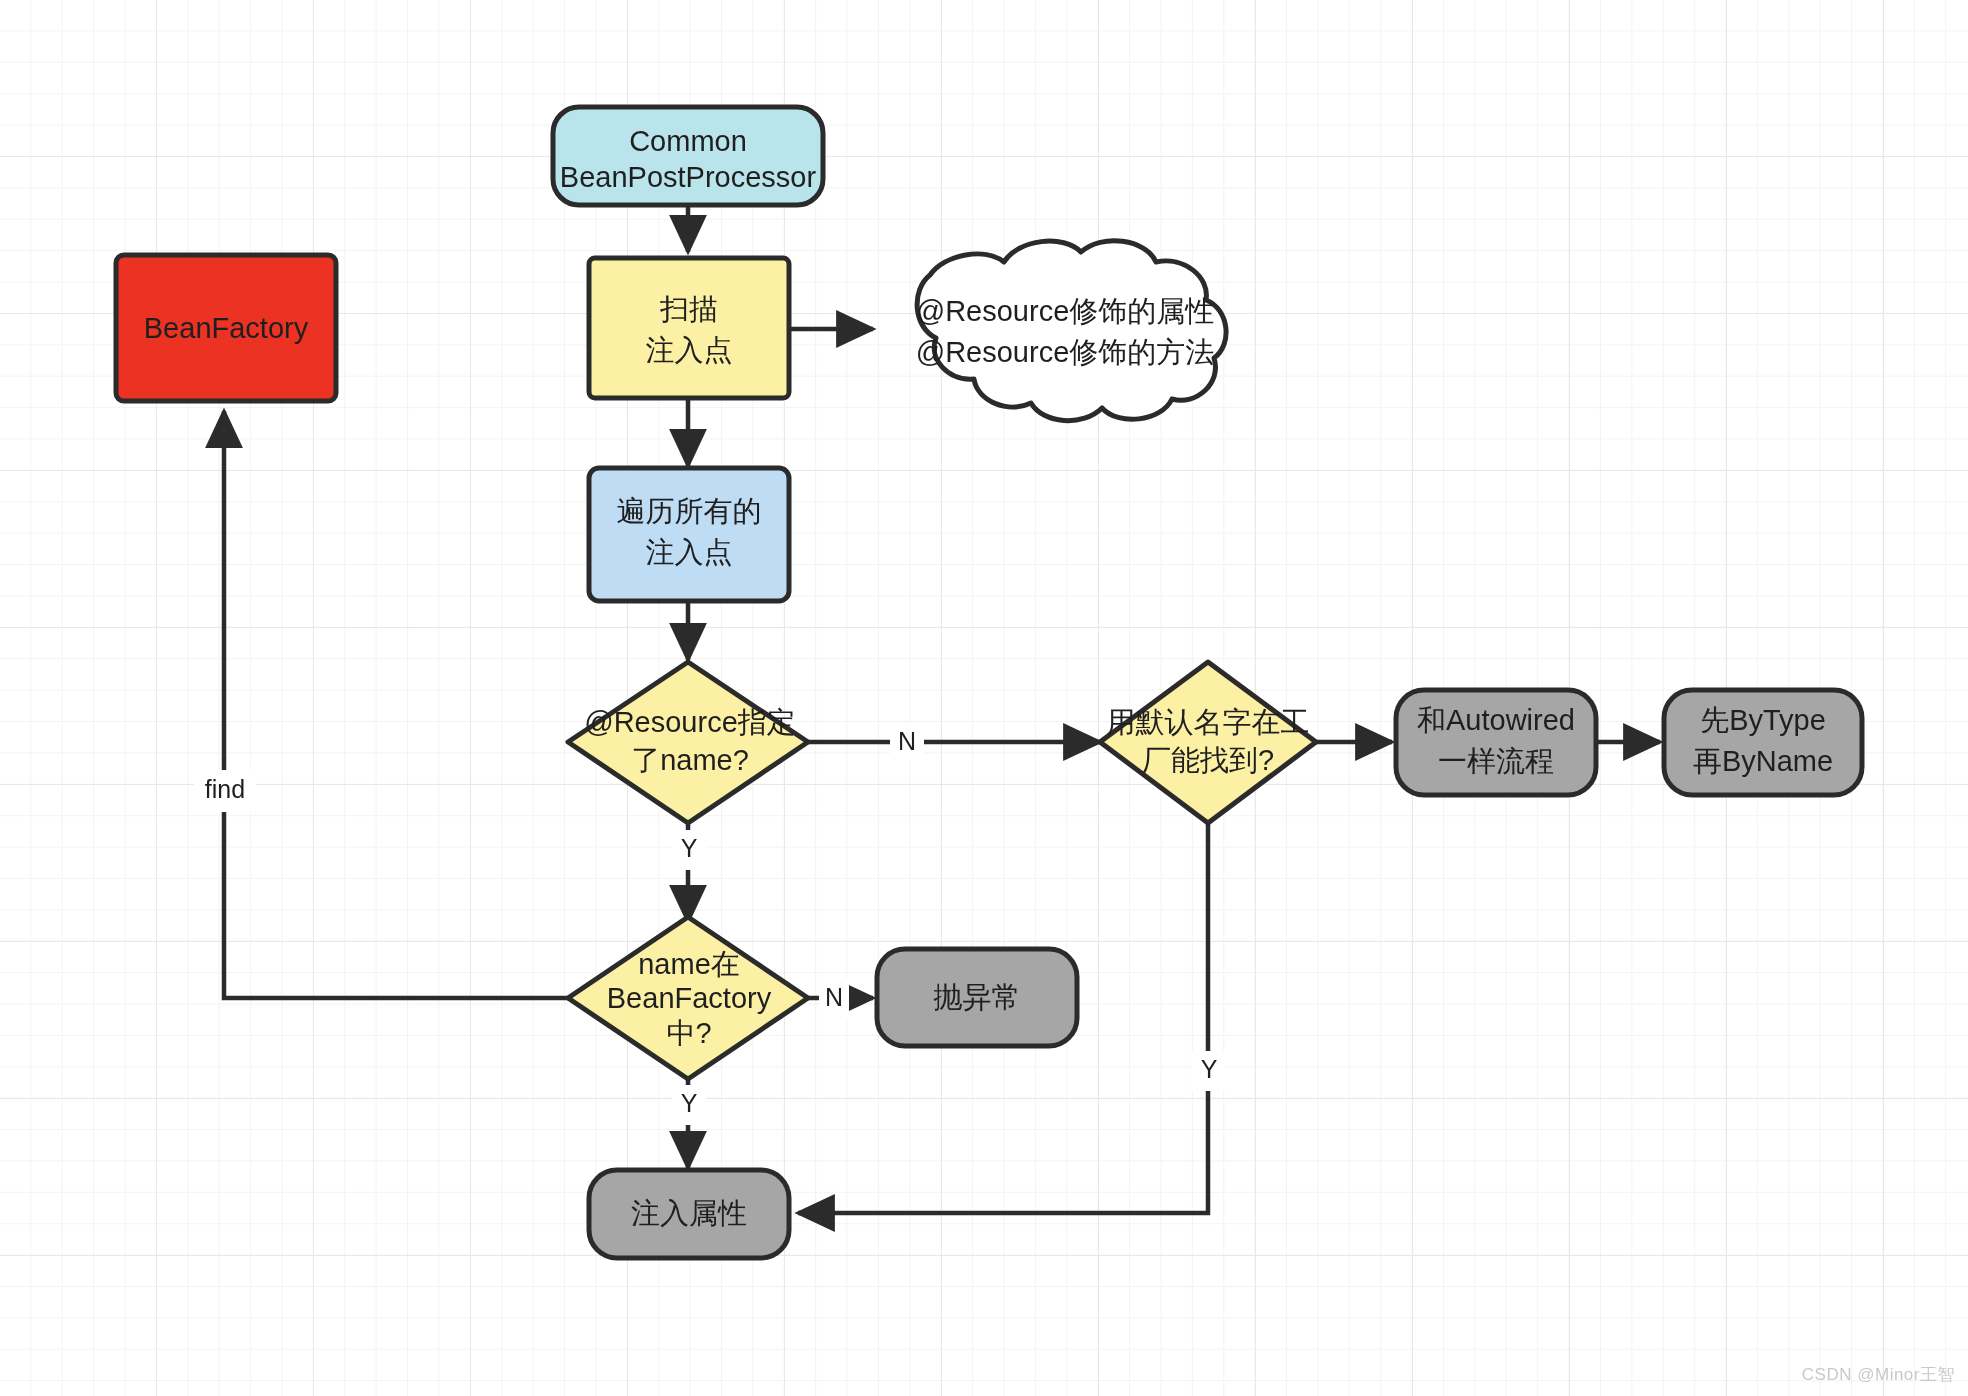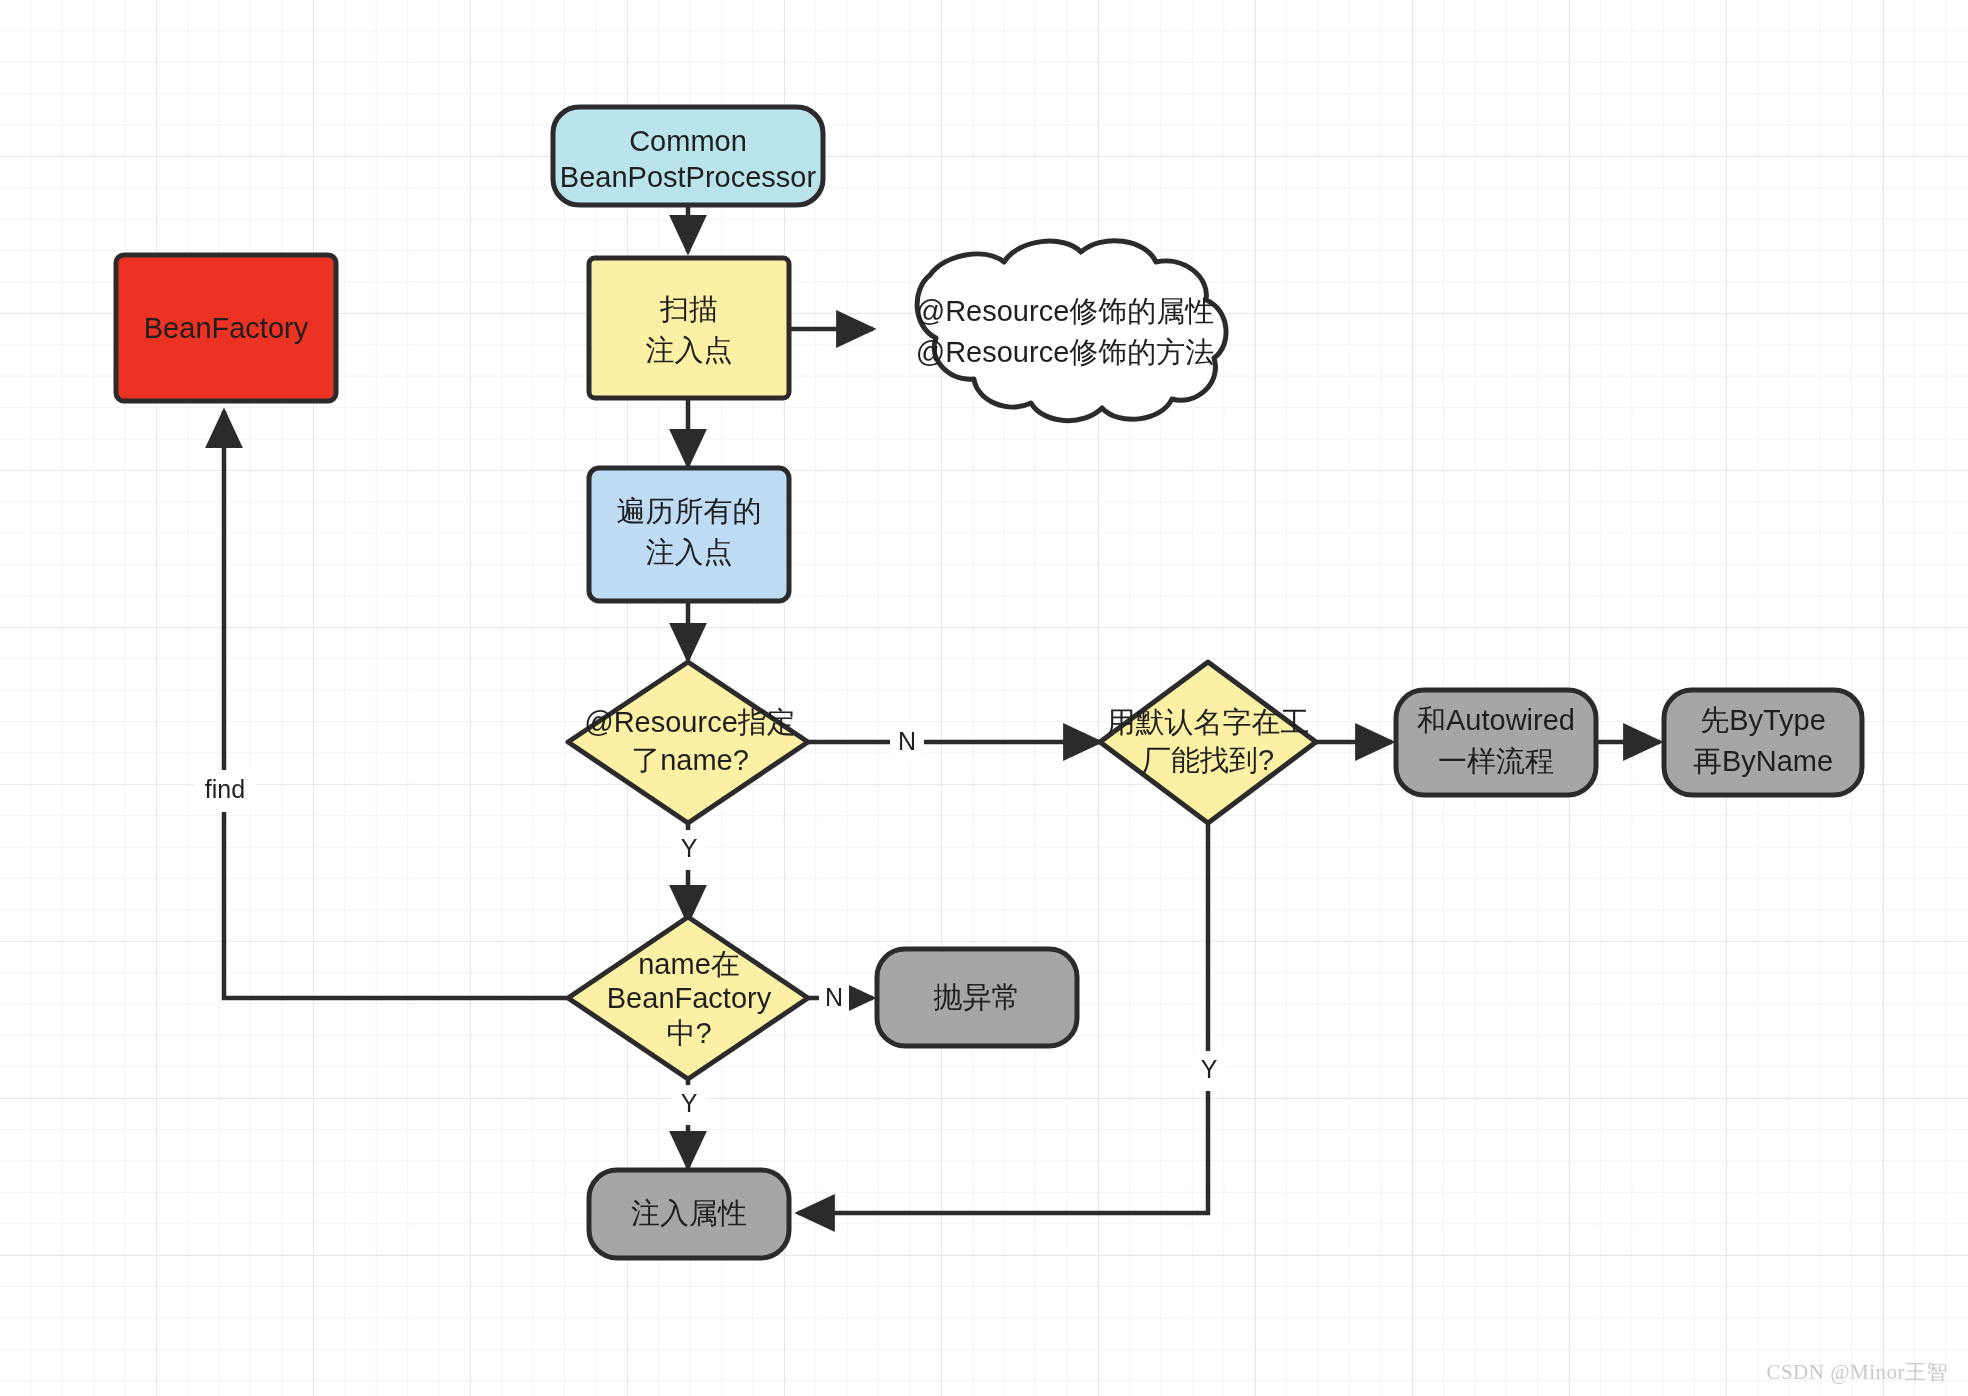--- a/index.html
+++ b/index.html
@@ -59,24 +59,24 @@
     stroke: #2b2b2b;
     stroke-width: 4.5;
     fill: none;
     stroke-linecap: butt;
   }
   .labelbg {
     fill: #ffffff;
   }
   #watermark {
     position: absolute;
-    right: 20px;
+    right: 13px;
     bottom: 10px;
-    font-family: Liberation Serif, serif;
-    font-size: 21px;
+    font-family: Liberation Sans, sans-serif;
+    font-size: 17px;
     color: #c9c9c9;
     letter-spacing: 0.5px;
     user-select: none;
   }
 </style>
 </head>
 <body>
 
 <div id="canvas">
 

